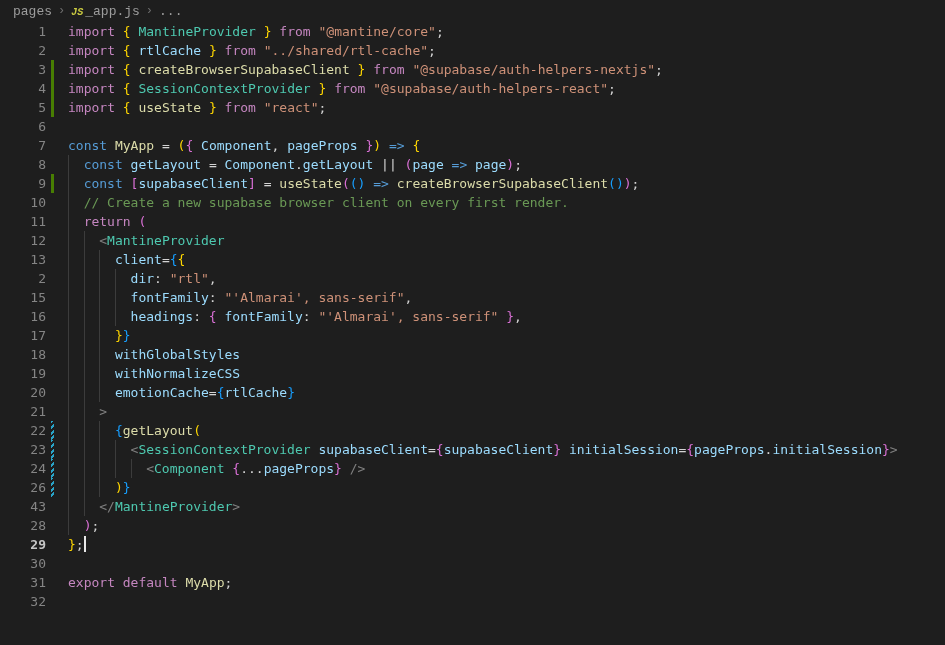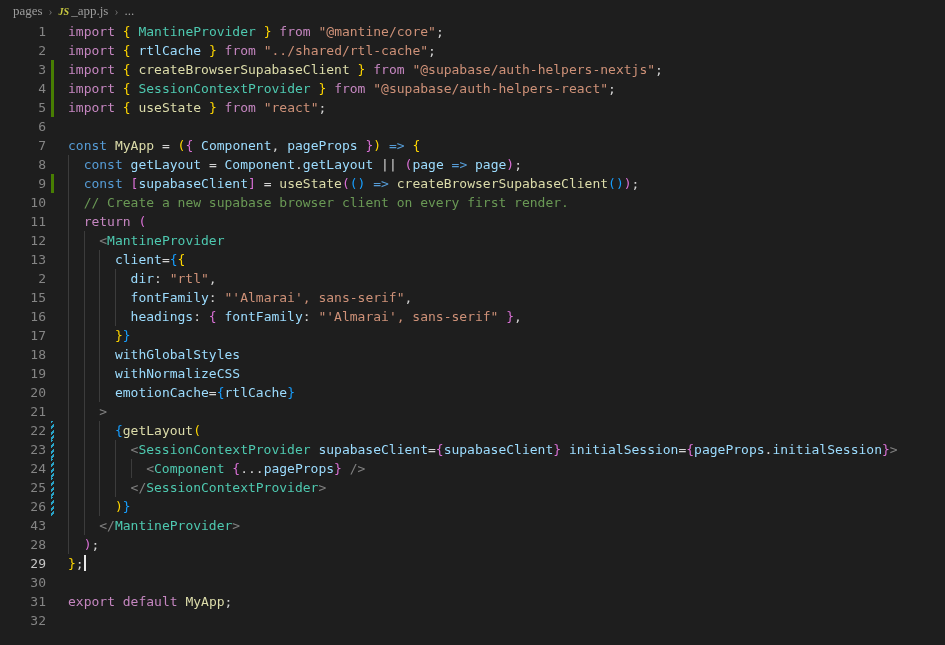--- a/index.html
+++ b/index.html
@@ -4,36 +4,36 @@
 <style>
   * { box-sizing: border-box; }
   html,body { margin:0; padding:0; }
   body {
     width:945px; height:645px; overflow:hidden;
     background:var(--bg,#1e1e1e);
     font-family:"DejaVu Sans Mono","Liberation Mono",monospace;
   }
   .breadcrumb {
     height:22px; display:flex; align-items:center; padding-left:13px;
-    font-family:Liberation Serif, serif;
+    font-family:Liberation Mono, monospace;
     font-size:13px; color:var(--breadcrumbFg,#9d9d9d);
   }
   .bc-item { cursor:pointer; }
   .bc-sep { margin:0 6px; color:#6e6e6e; font-size:12px; }
   .bc-js-icon {
     color:var(--jsIcon,#cbcb41); font-weight:bold; font-size:10px;
     font-style:italic; margin-right:2px; letter-spacing:0;
   }
   .editor { position:relative; }
   .row { display:flex; height:19px; line-height:19px; font-size:13px; }
   .ln {
     flex:none; width:46px; text-align:right; color:var(--lineNumber,#858585);
     user-select:none;
   }
-  .ln.active { color:var(--lineNumberActive,#c6c6c6); }
+  .ln.active { color:var(--lineNumberActive,#c6c6c6);font-weight:bold; }
   .mk { flex:none; width:22px; position:relative; }
   .mk .bar { position:absolute; left:5px; top:0; bottom:0; width:3px; }
   .bar.added { background:var(--gitAdded,#487e02); }
   .bar.modified {
     background:repeating-linear-gradient(135deg,
       var(--gitModified,#29a3c7) 0 2px, rgba(0,0,0,0) 2px 4px);
   }
   .code { white-space:pre; color:var(--pu,#d4d4d4); }
   .ig { display:inline-block; width:2ch; height:19px;
         border-left:1px solid var(--indentGuide,#3c3c3c); vertical-align:top; }
@@ -185,27 +185,20 @@
       <div class="code"><span class="ig"></span><span class="ig"></span><span class="ig"></span><span class="ig"></span><span class="tk-an">&lt;</span><span class="tk-cl">SessionContextProvider</span><span class="tk-pu"> </span><span class="tk-vr">supabaseClient</span><span class="tk-pu">=</span><span class="tk-b2">{</span><span class="tk-vr">supabaseClient</span><span class="tk-b2">}</span><span class="tk-pu"> </span><span class="tk-vr">initialSession</span><span class="tk-pu">=</span><span class="tk-b2">{</span><span class="tk-vr">pageProps</span><span class="tk-pu">.</span><span class="tk-vr">initialSession</span><span class="tk-b2">}</span><span class="tk-an">&gt;</span></div>
     </div>
     <div class="row">
       <div class="ln">24</div>
       <div class="mk">
         <div class="bar modified"></div>
       </div>
       <div class="code"><span class="ig"></span><span class="ig"></span><span class="ig"></span><span class="ig"></span><span class="ig"></span><span class="tk-an">&lt;</span><span class="tk-cl">Component</span><span class="tk-pu"> </span><span class="tk-b2">{</span><span class="tk-pu">...</span><span class="tk-vr">pageProps</span><span class="tk-b2">}</span><span class="tk-pu"> </span><span class="tk-an">/&gt;</span></div>
     </div>
     <div class="row">
-      <div class="ln">25</div>
-      <div class="mk">
-        <div class="bar modified"></div>
-      </div>
-      <div class="code"><span class="ig"></span><span class="ig"></span><span class="ig"></span><span class="ig"></span><span class="tk-an">&lt;/</span><span class="tk-cl">SessionContextProvider</span><span class="tk-an">&gt;</span></div>
-    </div>
-    <div class="row">
       <div class="ln">26</div>
       <div class="mk">
         <div class="bar modified"></div>
       </div>
       <div class="code"><span class="ig"></span><span class="ig"></span><span class="ig"></span><span class="tk-b1">)</span><span class="tk-b3">}</span></div>
     </div>
     <div class="row">
       <div class="ln">43</div>
       <div class="mk"></div>
       <div class="code"><span class="ig"></span><span class="ig"></span><span class="tk-an">&lt;/</span><span class="tk-cl">MantineProvider</span><span class="tk-an">&gt;</span></div>

